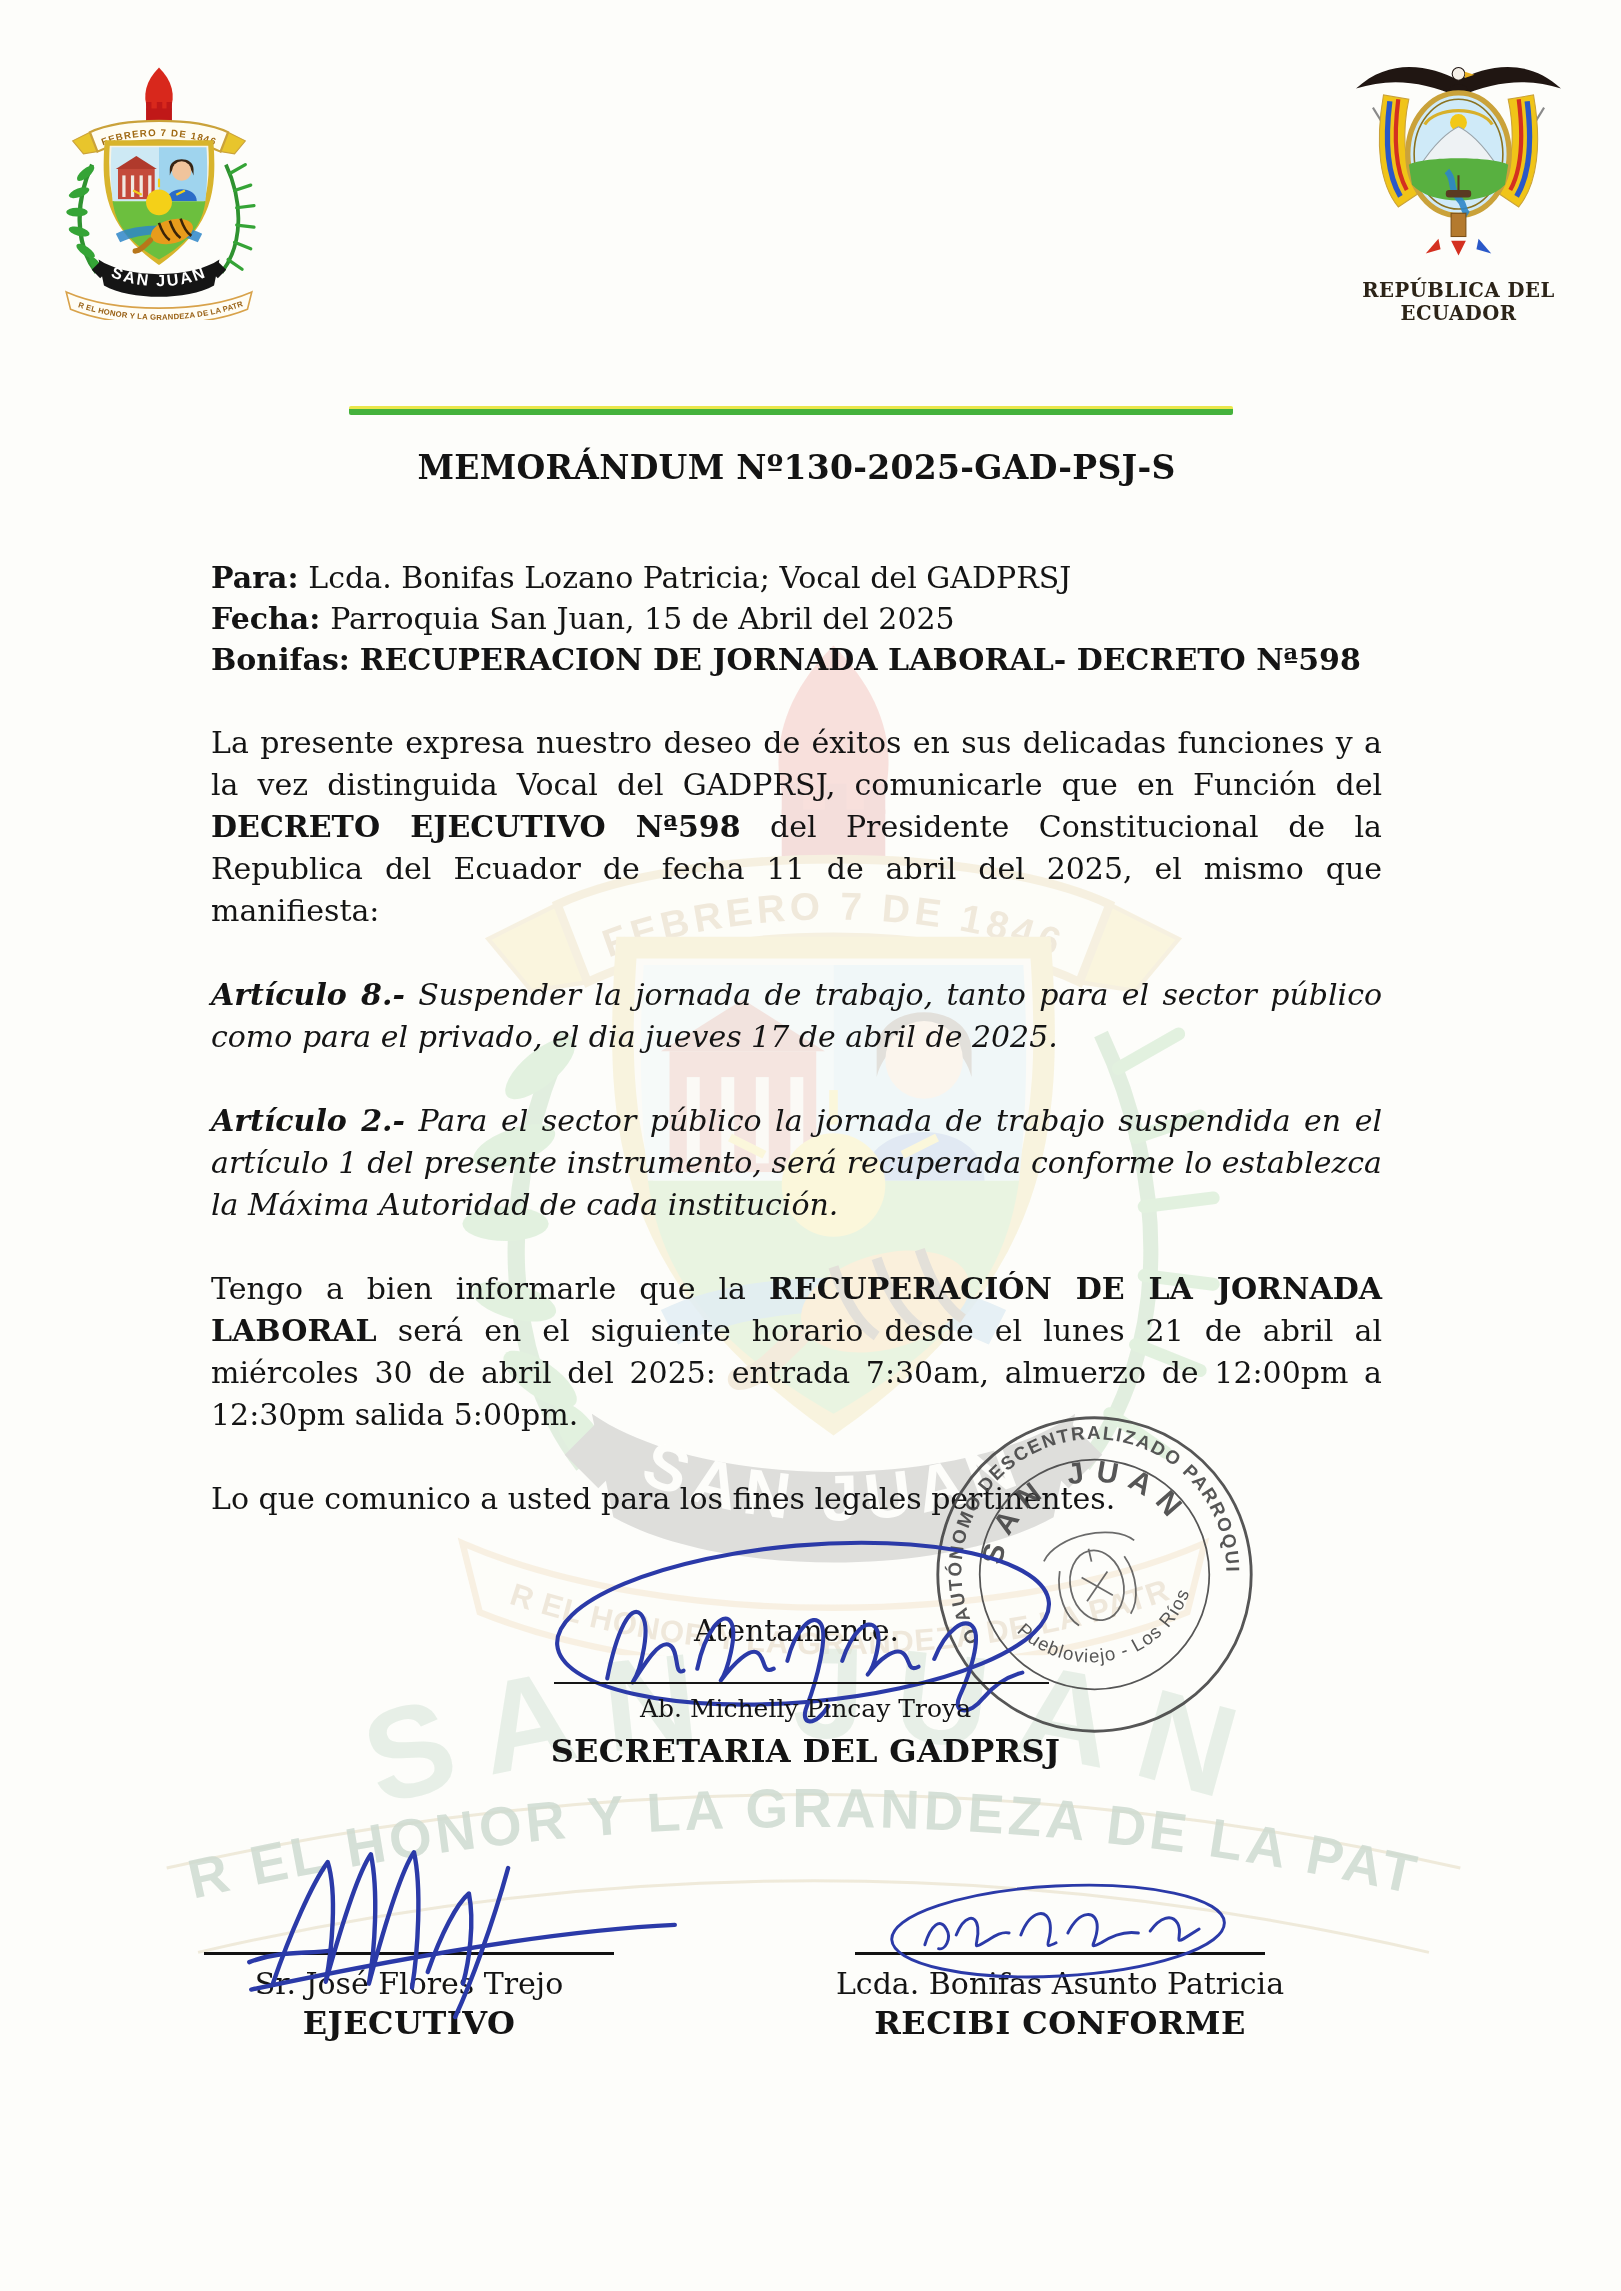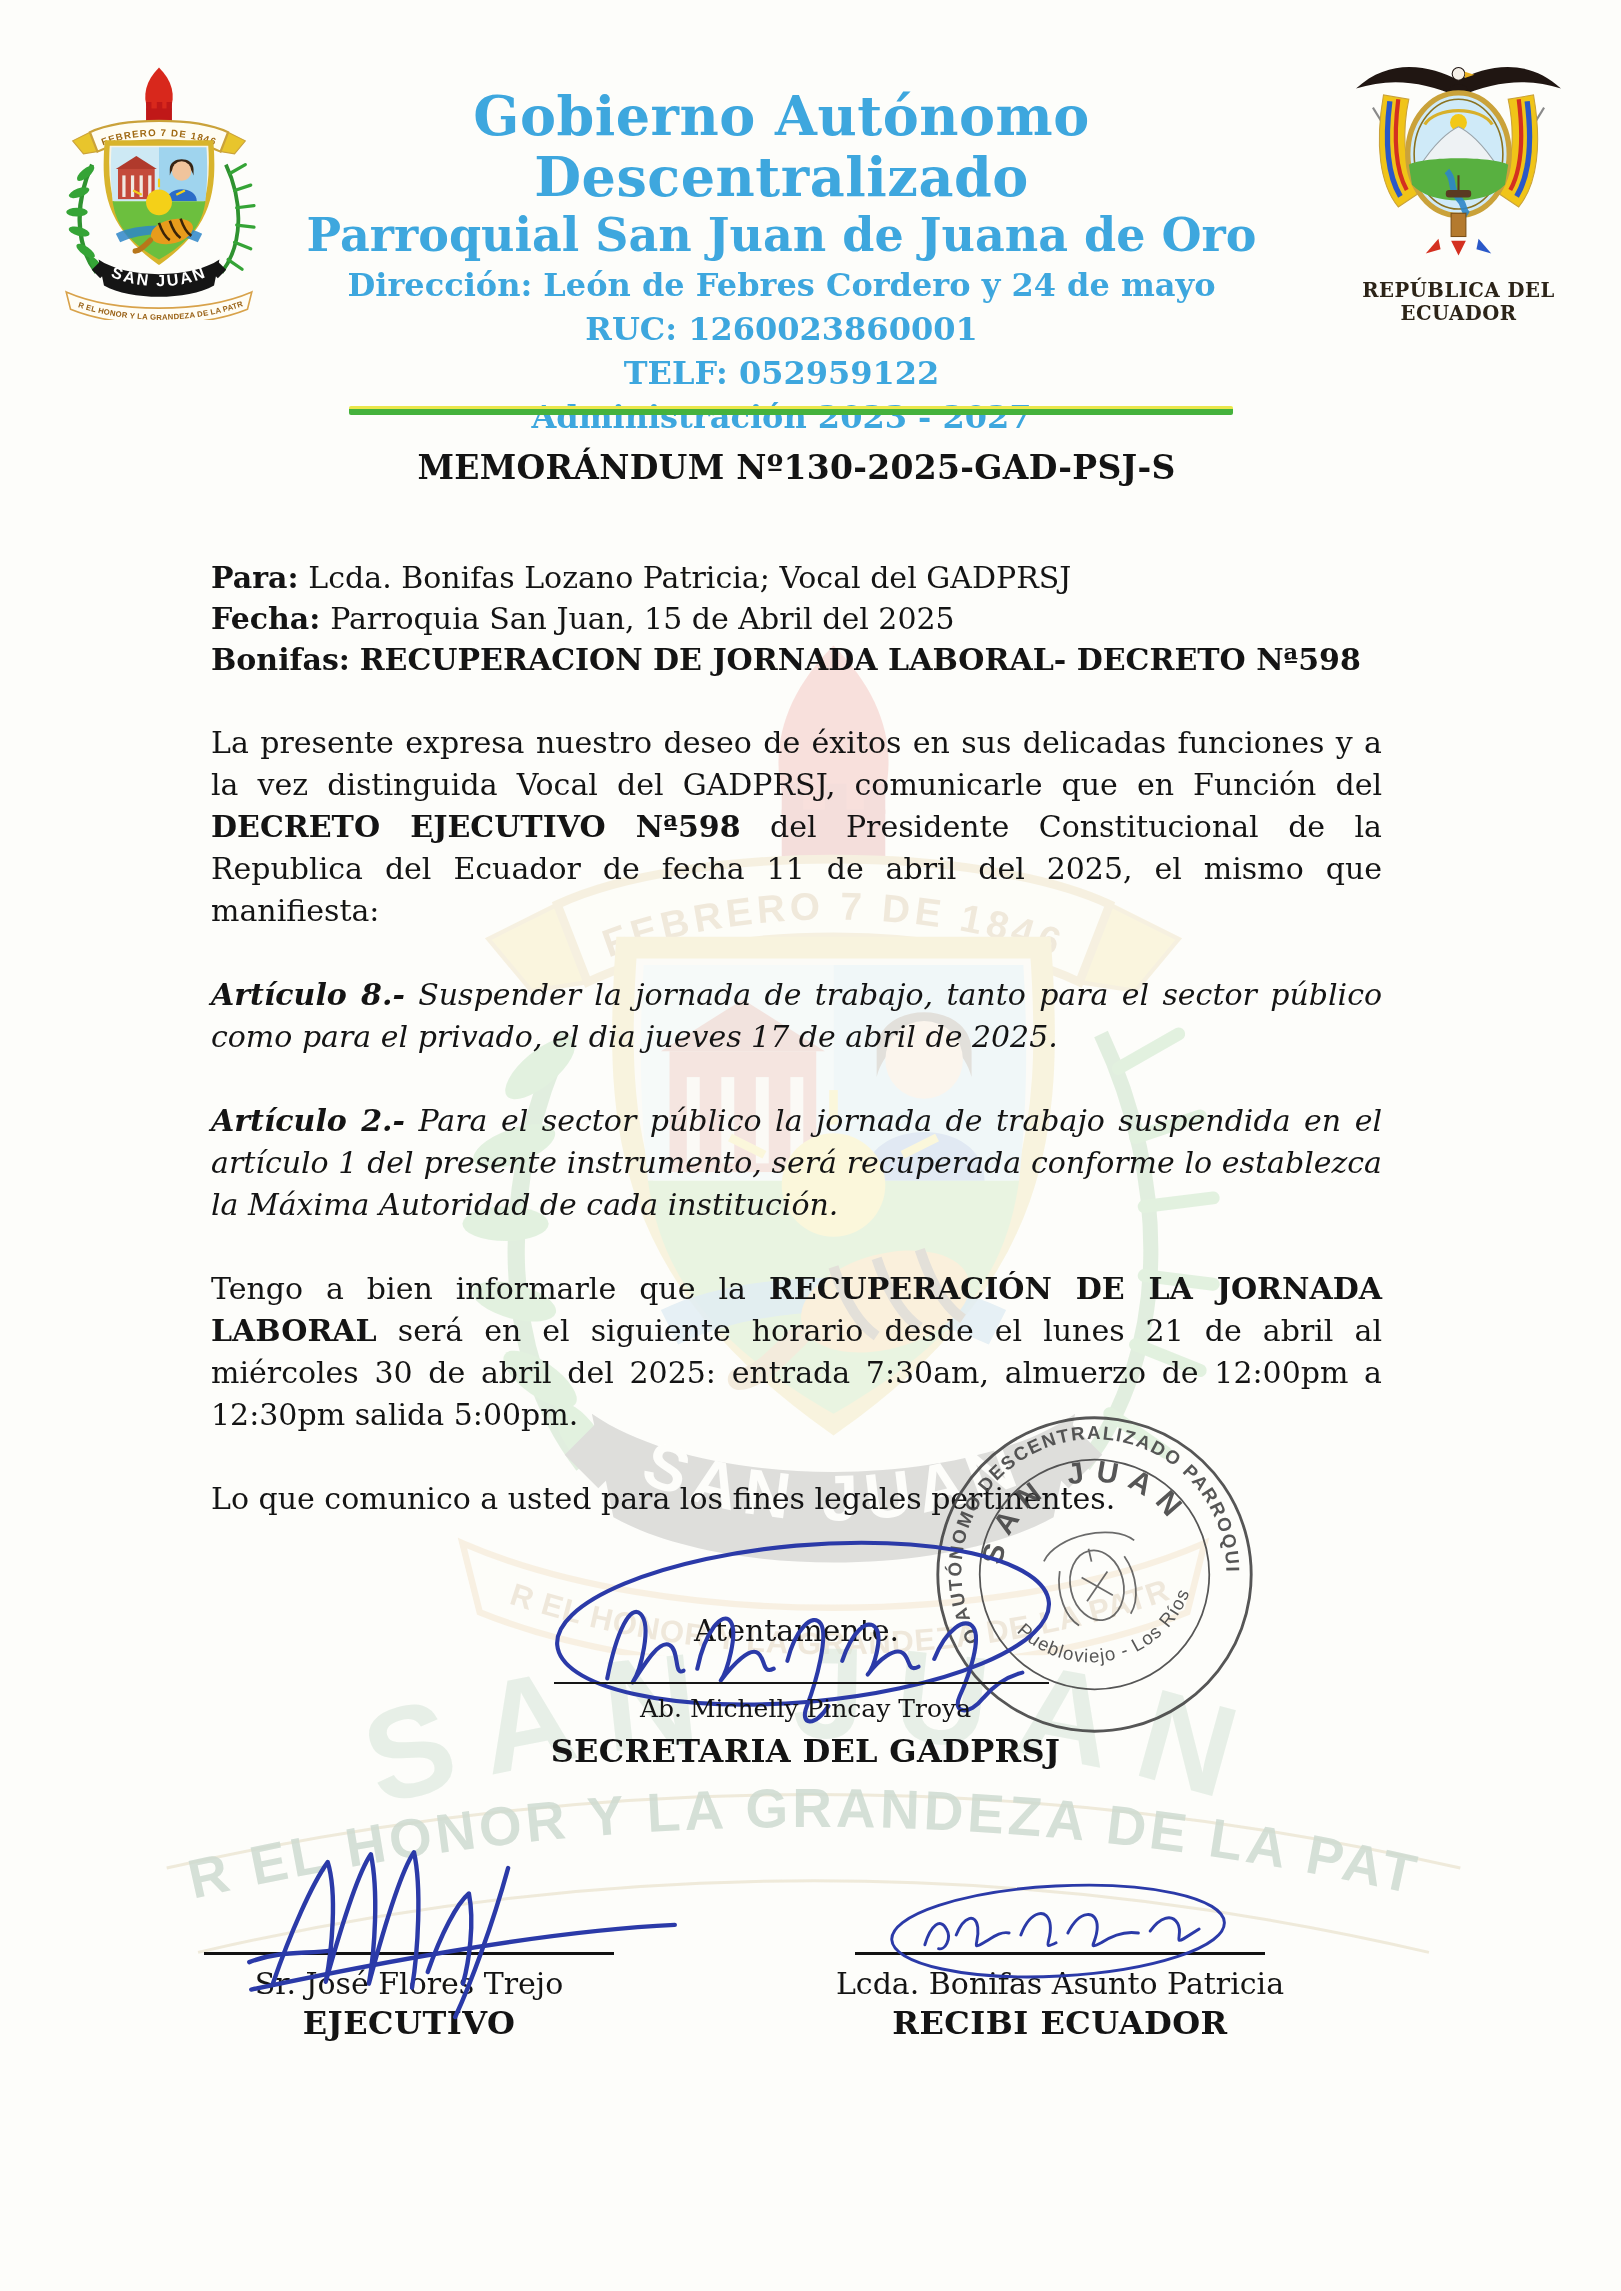--- a/index.html
+++ b/index.html
@@ -188,28 +188,20 @@
       <path d="M115,122 L115,136" stroke="#5a3a22" stroke-width="2"></path>
       <rect x="103" y="136" width="24" height="7" rx="3" fill="#5a3a22"></rect>
       <rect x="108" y="158" width="14" height="22" fill="#b47a2e" stroke="#7a4e16" stroke-width="1"></rect>
       <path d="M96,182 L84,196 L98,192 Z" fill="#d43020"></path>
       <path d="M134,182 L146,196 L132,192 Z" fill="#2a58c8"></path>
       <path d="M108,184 L122,184 L115,198 Z" fill="#d43020"></path>
     </svg>
     <div class="republic-caption">REPÚBLICA DEL ECUADOR</div>
   </div>
 
-  <div class="header-text">
-    <div class="h-line1">Gobierno Autónomo Descentralizado</div>
-    <div class="h-line2">Parroquial San Juan de Juana de Oro</div>
-    <div class="h-contact">Dirección: León de Febres Cordero y 24 de mayo</div>
-    <div class="h-contact">RUC: 1260023860001</div>
-    <div class="h-contact">TELF: 052959122</div>
-    <div class="h-contact">Administración 2023 - 2027</div>
-  </div>
   <div class="header-rule"></div>
 
   <div class="doc">
     <div class="memo-title">MEMORÁNDUM Nº130-2025-GAD-PSJ-S</div>
     <div>
         <div class="meta-line"><span class="meta-label">Para:</span><span class="meta-value">Lcda. Bonifas Lozano Patricia; Vocal del GADPRSJ</span></div>
         <div class="meta-line"><span class="meta-label">Fecha:</span><span class="meta-value">Parroquia San Juan, 15 de Abril del 2025</span></div>
         <div class="meta-line"><span class="meta-label">Bonifas:</span><span class="meta-value bold">RECUPERACION DE JORNADA LABORAL- DECRETO Nª598</span></div>
       </div>
     <div>
@@ -286,17 +278,17 @@
   </svg>
 
   <div class="footer-col left">
     <div class="f-line"></div>
     <div class="f-name">Sr. José Flores Trejo</div>
     <div class="f-role">EJECUTIVO</div>
   </div>
   <div class="footer-col right">
     <div class="f-line"></div>
     <div class="f-name">Lcda. Bonifas Asunto Patricia</div>
-    <div class="f-role">RECIBI ECUADOR</div>
+    <div class="f-role">RECIBI CONFORME</div>
   </div>
 
 </div>
 
 
 </body></html>

